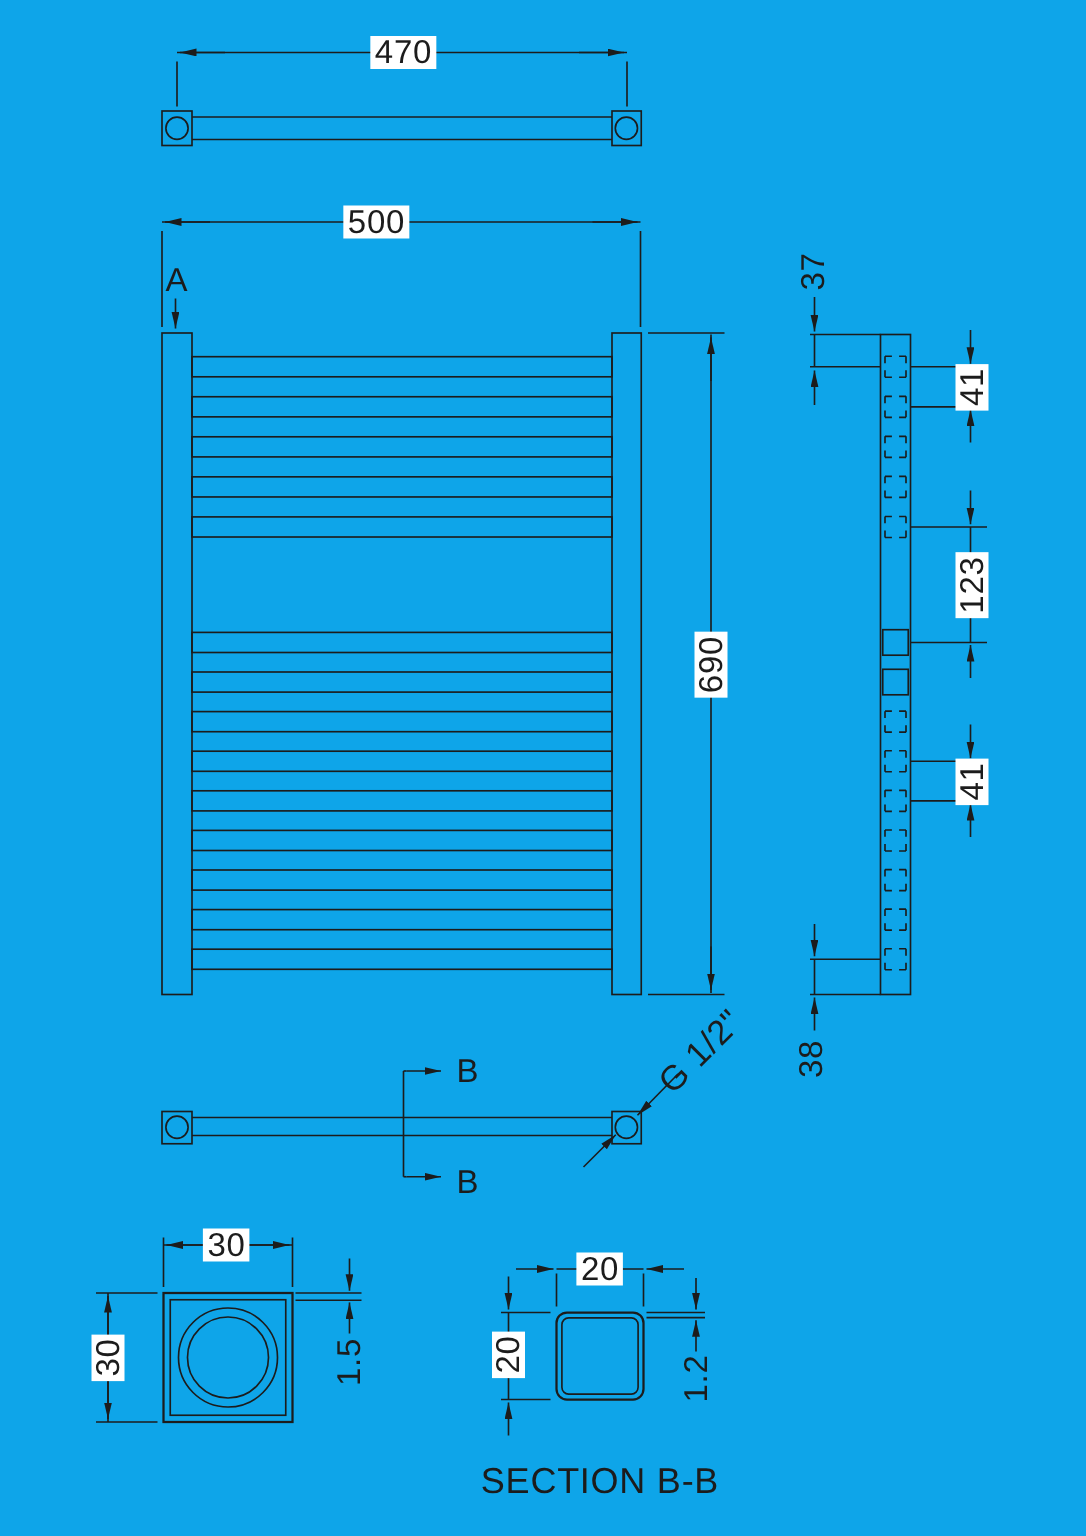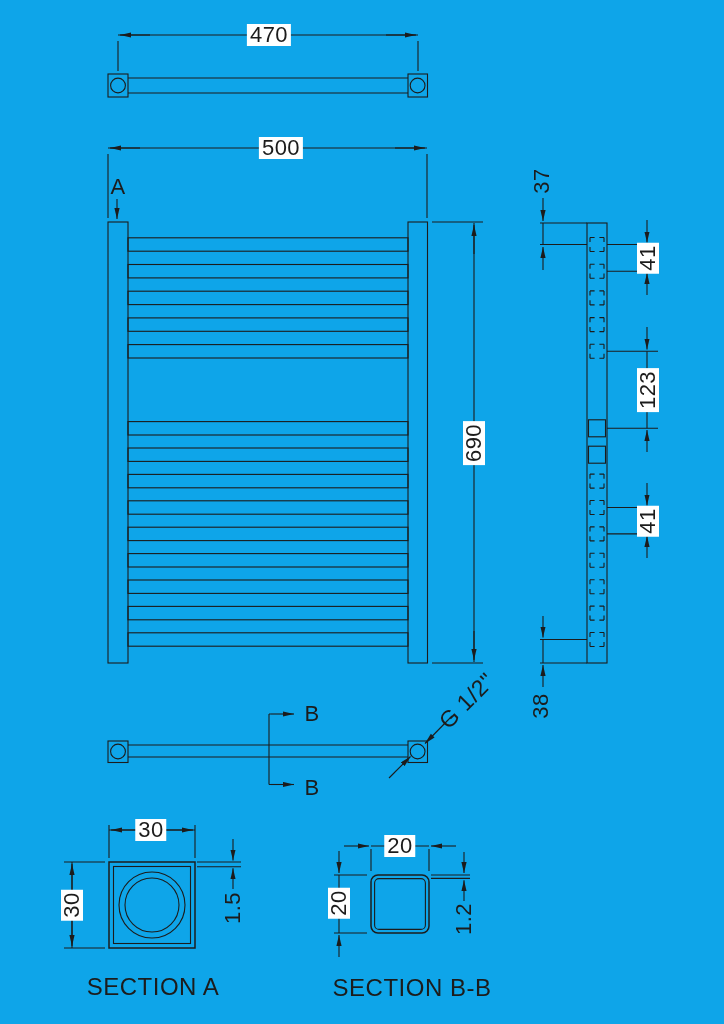--- a/index.html
+++ b/index.html
@@ -228,37 +228,36 @@
     <line x1="339" y1="957" x2="339" y2="935" marker-end="url(#arr)"></line>
 
     <line x1="431" y1="875" x2="470" y2="875"></line>
     <line x1="431" y1="878.4" x2="470" y2="878.4"></line>
     <line x1="464" y1="852" x2="464" y2="873" marker-end="url(#arr)"></line>
     <line x1="464" y1="901" x2="464" y2="880.2" marker-end="url(#arr)"></line>
   </g>
 </svg>
 
   <div class="lbl bg" style="left:269px;top:35px">470</div>
-  <div class="lbl bg" style="left:281px;top:148px">500</div>
+  <div class="lbl bg" style="left:251px;top:148px">500</div>
   <div class="lbl" style="left:118px;top:187px">A</div>
   <div class="lbl bg r90" style="left:474px;top:443px">690</div>
 
   <div class="lbl r90" style="left:542px;top:181px">37</div>
   <div class="lbl bg r90" style="left:648px;top:258px">41</div>
   <div class="lbl bg r90" style="left:648px;top:390px">123</div>
   <div class="lbl bg r90" style="left:648px;top:521px">41</div>
   <div class="lbl r90" style="left:541px;top:706px">38</div>
 
   <div class="lbl" style="left:312px;top:714px">B</div>
   <div class="lbl" style="left:312px;top:788px">B</div>
   <div class="lbl r45" style="left:467px;top:701px;font-size:23px">G 1/2"</div>
 
   <div class="lbl bg" style="left:151px;top:830px">30</div>
   <div class="lbl bg r90" style="left:72px;top:905px">30</div>
   <div class="lbl r90" style="left:233px;top:908px">1.5</div>
-  <div class="lbl title" style="left:153px;top:987px">SECTION A</div>
 
   <div class="lbl bg" style="left:400px;top:846px">20</div>
   <div class="lbl bg r90" style="left:339px;top:903px">20</div>
   <div class="lbl r90" style="left:464px;top:919px">1.2</div>
-  <div class="lbl title" style="left:412px;top:988px">SECTION B-B</div>
+  <div class="lbl title" style="left:400px;top:988px">SECTION B-B</div>
 
 </div>
 
 </body></html>

